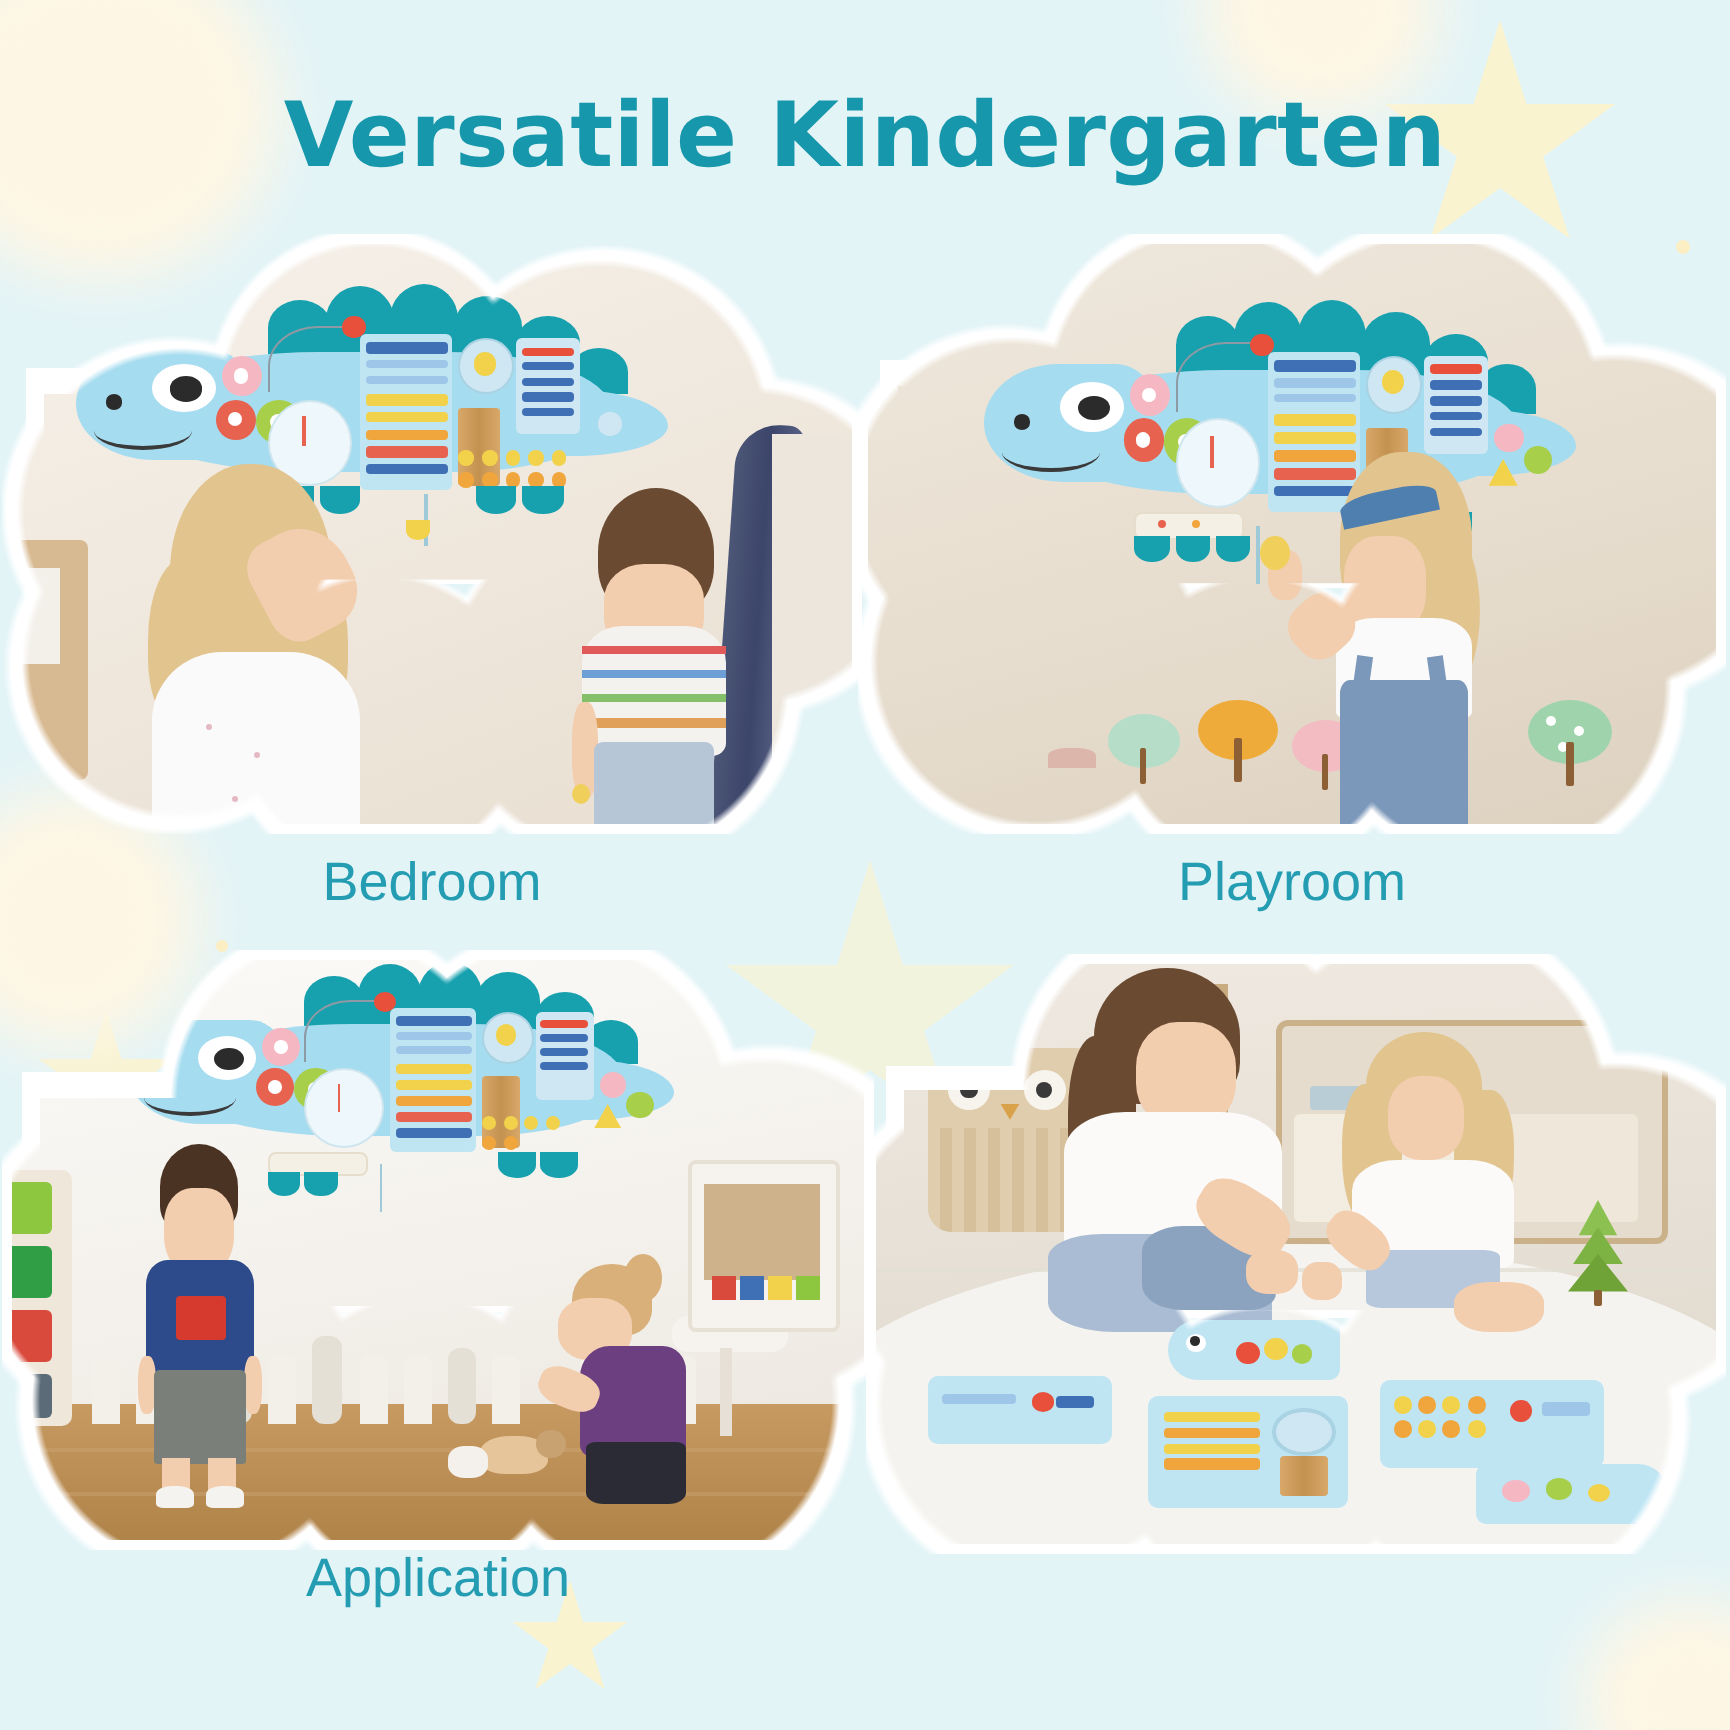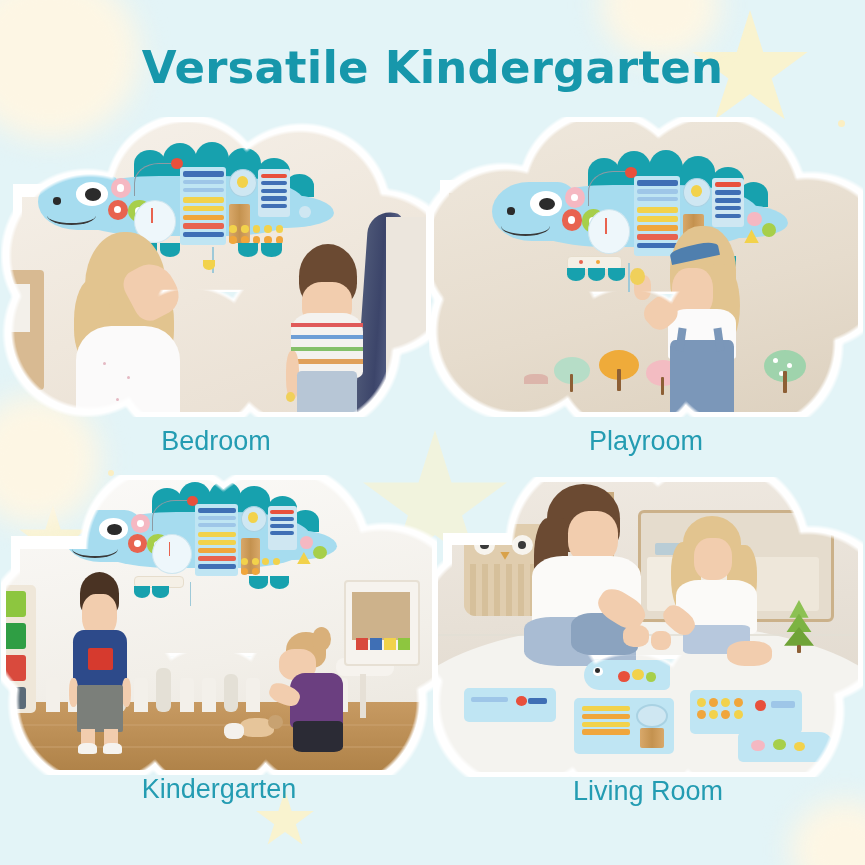--- a/index.html
+++ b/index.html
@@ -502,21 +502,21 @@
           <div class="abs" style="left:338px;top:100px;width:72px;height:82px;background:#f6f3ee;border:2px solid #e7e0d4;border-radius:4px;">
             <div class="abs" style="left:6px;top:10px;width:58px;height:48px;background:#cdb28b;"></div>
             <div class="abs" style="left:10px;top:56px;width:12px;height:12px;background:#d94a3d;"></div>
             <div class="abs" style="left:24px;top:56px;width:12px;height:12px;background:#3f6fb5;"></div>
             <div class="abs" style="left:38px;top:56px;width:12px;height:12px;background:#f2d24b;"></div>
             <div class="abs" style="left:52px;top:56px;width:12px;height:12px;background:#8dc63f;"></div>
           </div>
         </div>
       </div>
     </div>
-    <div class="label lbl-2">Kindergarten</div>
+    <div class="label lbl-2">Application</div>
   </div>
 
   <div class="cell cell-3">
     <div class="cloud">
       <div class="ring" style="-webkit-mask-image:radial-gradient(circle at 15% 50%,#000 21%,transparent 22%),radial-gradient(circle at 38% 22%,#000 25%,transparent 26%),radial-gradient(circle at 66% 24%,#000 25%,transparent 26%),radial-gradient(circle at 88% 46%,#000 21%,transparent 22%),radial-gradient(circle at 74% 78%,#000 23%,transparent 24%),radial-gradient(circle at 46% 84%,#000 22%,transparent 23%),radial-gradient(circle at 20% 76%,#000 21%,transparent 22%),linear-gradient(#000,#000);
                   mask-image:radial-gradient(circle at 15% 50%,#000 21%,transparent 22%),radial-gradient(circle at 38% 22%,#000 25%,transparent 26%),radial-gradient(circle at 66% 24%,#000 25%,transparent 26%),radial-gradient(circle at 88% 46%,#000 21%,transparent 22%),radial-gradient(circle at 74% 78%,#000 23%,transparent 24%),radial-gradient(circle at 46% 84%,#000 22%,transparent 23%),radial-gradient(circle at 20% 76%,#000 21%,transparent 22%),linear-gradient(#000,#000);
                   -webkit-mask-position:0 0,0 0,0 0,0 0,0 0,0 0,0 0,11% 32%;mask-position:0 0,0 0,0 0,0 0,0 0,0 0,0 0,11% 32%;
                   -webkit-mask-size:100% 100%,100% 100%,100% 100%,100% 100%,100% 100%,100% 100%,100% 100%,79% 42%;mask-size:100% 100%,100% 100%,100% 100%,100% 100%,100% 100%,100% 100%,100% 100%,79% 42%;"></div>
       <div class="mask" style="-webkit-mask-image:radial-gradient(circle at 15% 50%,#000 20%,transparent 21%),radial-gradient(circle at 38% 22%,#000 24%,transparent 25%),radial-gradient(circle at 66% 24%,#000 24%,transparent 25%),radial-gradient(circle at 88% 46%,#000 20%,transparent 21%),radial-gradient(circle at 74% 78%,#000 22%,transparent 23%),radial-gradient(circle at 46% 84%,#000 21%,transparent 22%),radial-gradient(circle at 20% 76%,#000 20%,transparent 21%),linear-gradient(#000,#000);
                   mask-image:radial-gradient(circle at 15% 50%,#000 20%,transparent 21%),radial-gradient(circle at 38% 22%,#000 24%,transparent 25%),radial-gradient(circle at 66% 24%,#000 24%,transparent 25%),radial-gradient(circle at 88% 46%,#000 20%,transparent 21%),radial-gradient(circle at 74% 78%,#000 22%,transparent 23%),radial-gradient(circle at 46% 84%,#000 21%,transparent 22%),radial-gradient(circle at 20% 76%,#000 20%,transparent 21%),linear-gradient(#000,#000);
@@ -608,16 +608,15 @@
             <div class="abs" style="left:72%;top:26%;width:22%;height:16%;background:#9ec6e8;border-radius:2px;"></div>
           </div>
           <div class="boardpiece" style="left:300px;top:250px;width:96px;height:30px;border-radius:6px 18px 18px 6px;">
             <div class="abs rnd" style="left:14%;top:28%;width:14%;height:36%;background:#f5b8c2;"></div>
             <div class="abs rnd" style="left:36%;top:24%;width:14%;height:36%;background:#a7cf4a;"></div>
             <div class="abs rnd" style="left:58%;top:32%;width:12%;height:32%;background:#f2d24b;"></div>
           </div>
         </div>
       </div>
     </div>
-    <div class="label lbl-3">Living Room</div>
   </div>
 
 </div>
 
 </body></html>

